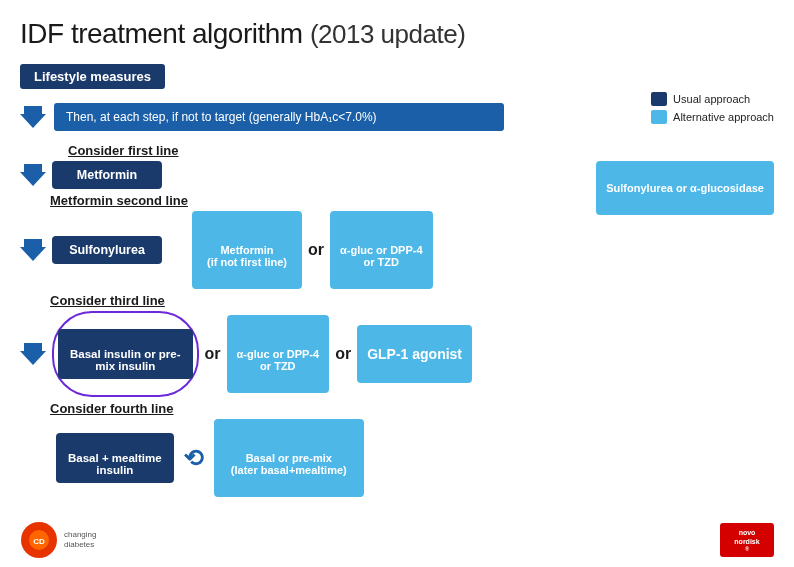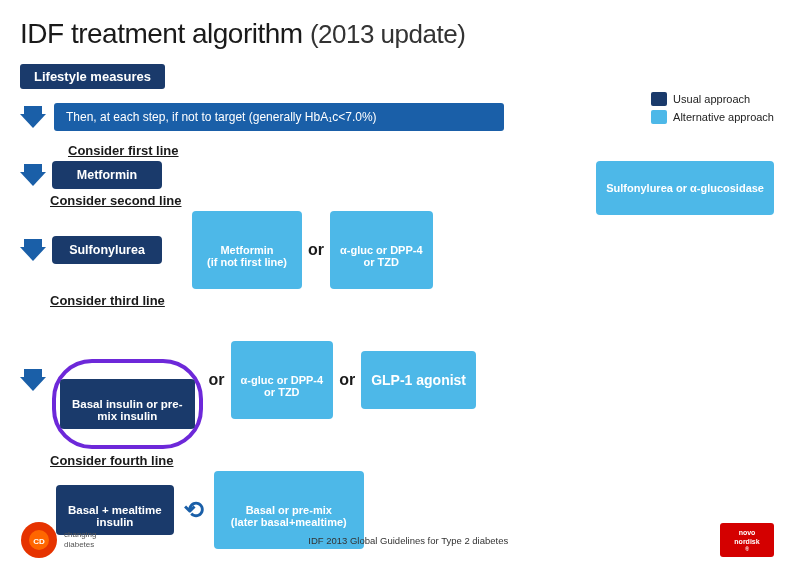--- a/index.html
+++ b/index.html
@@ -186,21 +186,21 @@
       <div style="position:absolute; right:0; top:0;">
         <div class="main-box-light" style="min-width:140px; font-size:11px;">
           <span>Sulfonylurea or α-glucosidase</span>
         </div>
       </div>
     </div>
   </div>
 
   <div style="margin-bottom:2px;">
     <div style="margin-left:30px; margin-bottom:2px;">
-      <span class="consider-label">Consider second line</span>
+      <span class="consider-label">Metformin second line</span>
     </div>
     <div style="display:flex; align-items:center; gap:6px;">
       <div style="width:26px; display:flex; flex-direction:column; align-items:center; flex-shrink:0;">
         <div style="width:18px; height:8px; background:#1a5fa8;"></div>
         <div class="arrowhead-down"></div>
       </div>
       <div class="main-box-dark" style="min-width:110px;">Sulfonylurea</div>
       <div style="width:18px; flex-shrink:0;"></div>
       <div class="main-box-light" style="min-width:110px; white-space:pre-line; font-size:11px;">
         <span>Metformin
@@ -217,21 +217,21 @@
   <div style="margin-bottom:2px;">
     <div style="margin-left:30px; margin-bottom:2px;">
       <span class="consider-label">Consider third line</span>
     </div>
     <div style="display:flex; align-items:center; gap:6px;">
       <div style="width:26px; display:flex; flex-direction:column; align-items:center; flex-shrink:0;">
         <div style="width:18px; height:8px; background:#1a5fa8;"></div>
         <div class="arrowhead-down"></div>
       </div>
 
-      <div style="border:4px solid #6d28d9; border-radius:40px; padding:16px 4px; display:inline-flex;margin-top:48px;">
+      <div style="border:2px solid #6d28d9; border-radius:40px; padding:16px 4px; display:inline-flex;">
         <div class="main-box-dark" style="min-width:105px; white-space:pre-line; font-size:11.5px; background:#1a3a6b;">
           <span>Basal insulin or pre-
 mix insulin</span>
         </div>
       </div>
       <div class="or-text">or</div>
       <div class="main-box-light" style="min-width:100px; white-space:pre-line; font-size:11px;">
         <span>α-gluc or DPP-4
 or TZD</span>
       </div>
@@ -270,21 +270,20 @@
           <circle cx="19" cy="19" r="10" fill="#ff6600"></circle>
           <text x="19" y="23" text-anchor="middle" fill="#fff" font-size="8" font-weight="bold">CD</text>
         </svg>
       </div>
       <div style="font-size:8px; color:#555; line-height:1.3;">
         <div>changing</div>
         <div>diabetes</div>
       </div>
     </div>
 
-    <div style="font-size:9.5px; color:#333;">IDF 2013 Global Guidelines for Type 2 diabetes</div>
 
     <div style="width:54px; height:34px; background:#d40000; border-radius:3px; display:flex; align-items:center; justify-content:center;">
       <div style="font-size:7px; color:#fff; font-weight:bold; text-align:center; line-height:1.3;">
         <div>novo</div>
         <div>nordisk</div>
         <div style="font-size:5px;">®</div>
       </div>
     </div>
   </div>
 

